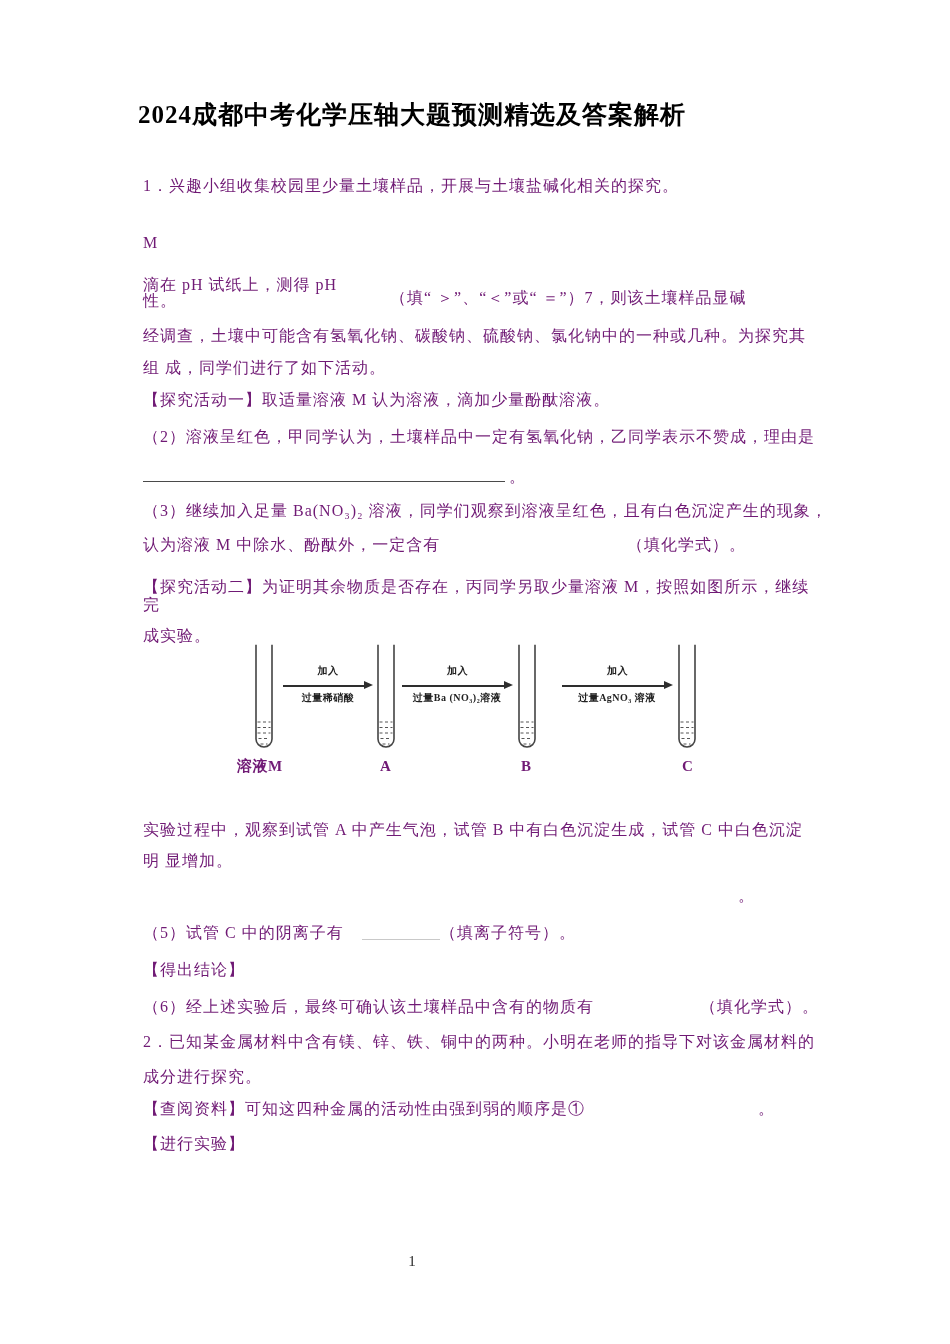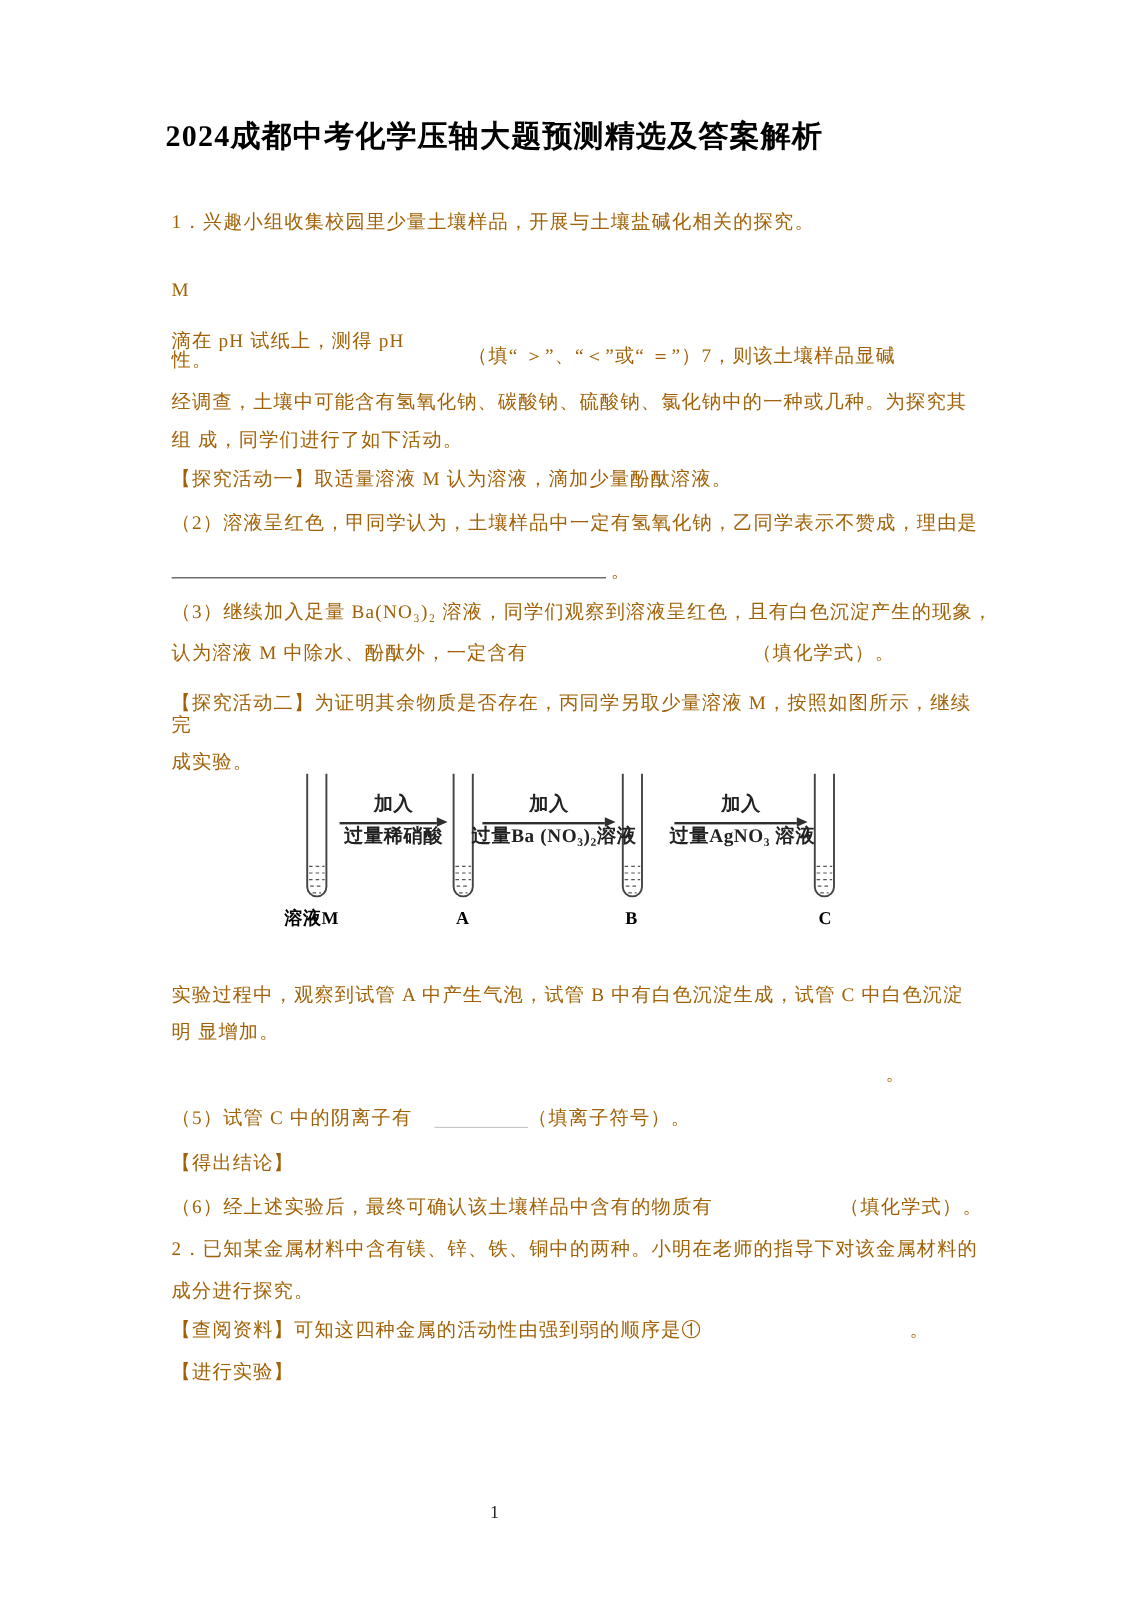--- a/index.html
+++ b/index.html
@@ -11,21 +11,21 @@
     font-family:"Liberation Serif","DejaVu Serif",serif;
     color:#1f1f1f;
     overflow:hidden;
   }
   .abs{
     position:absolute;
     white-space:nowrap;
     font-size:16px;
     line-height:20px;
     letter-spacing:1px;
-    color:#a16207;
+    color:#701a75;
   }
   .title{
     position:absolute;
     top:100px;
     left:0;
     width:100%;
     text-align:center;
     font-size:25px;
     line-height:30px;
     font-weight:bold;
@@ -44,26 +44,26 @@
     border-bottom:1px solid #c9c9c9;
   }
   .tube{position:absolute;width:22px;height:110px;}
   .diagram-label{
     position:absolute;
     white-space:nowrap;
     font-size:15px;
     line-height:18px;
     font-weight:bold;
     letter-spacing:0.5px;
-    color:#000000;
+    color:#701a75;
   }
   .arrow-label{
     position:absolute;
     white-space:nowrap;
-    font-size:16px;
+    font-size:10px;
     line-height:18px;
     font-weight:bold;
     letter-spacing:0.5px;
     color:#222;
     text-align:center;
   }
   .h-arrow{
     position:absolute;
     height:2px;
     background:#2e2e2e;

